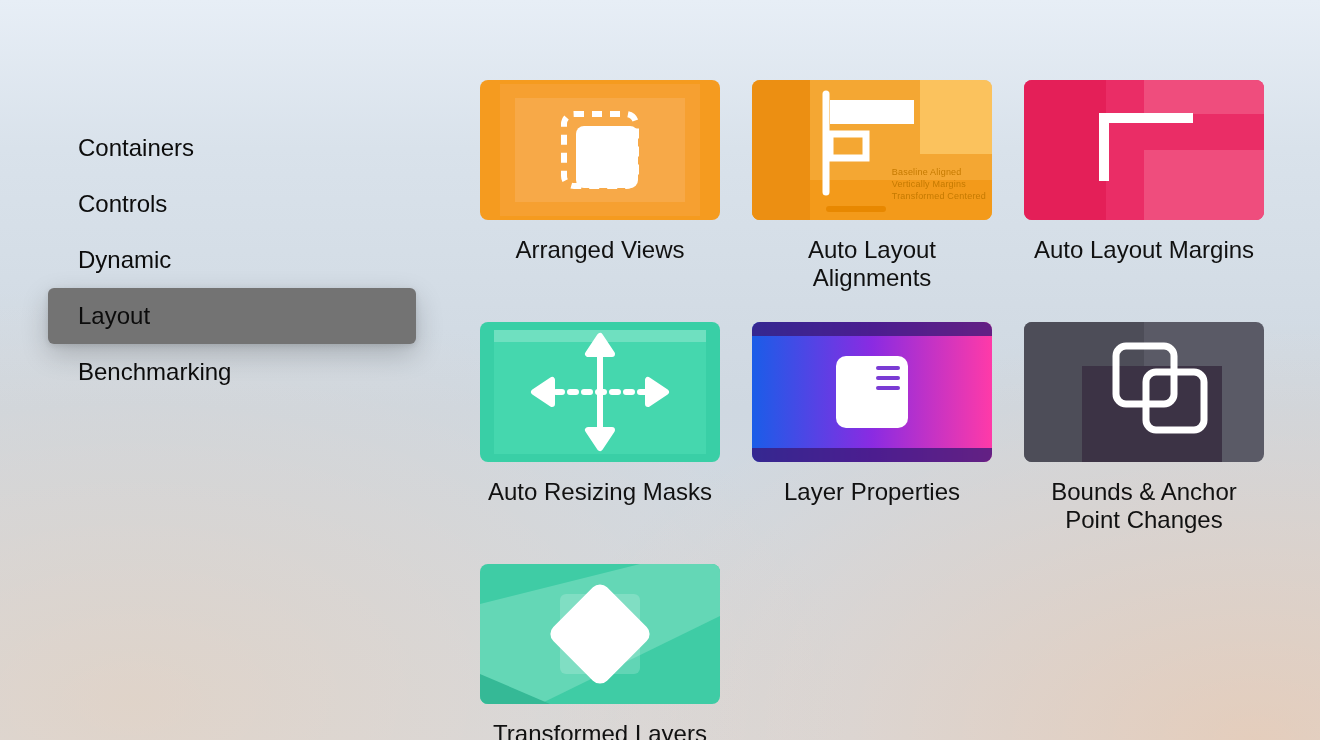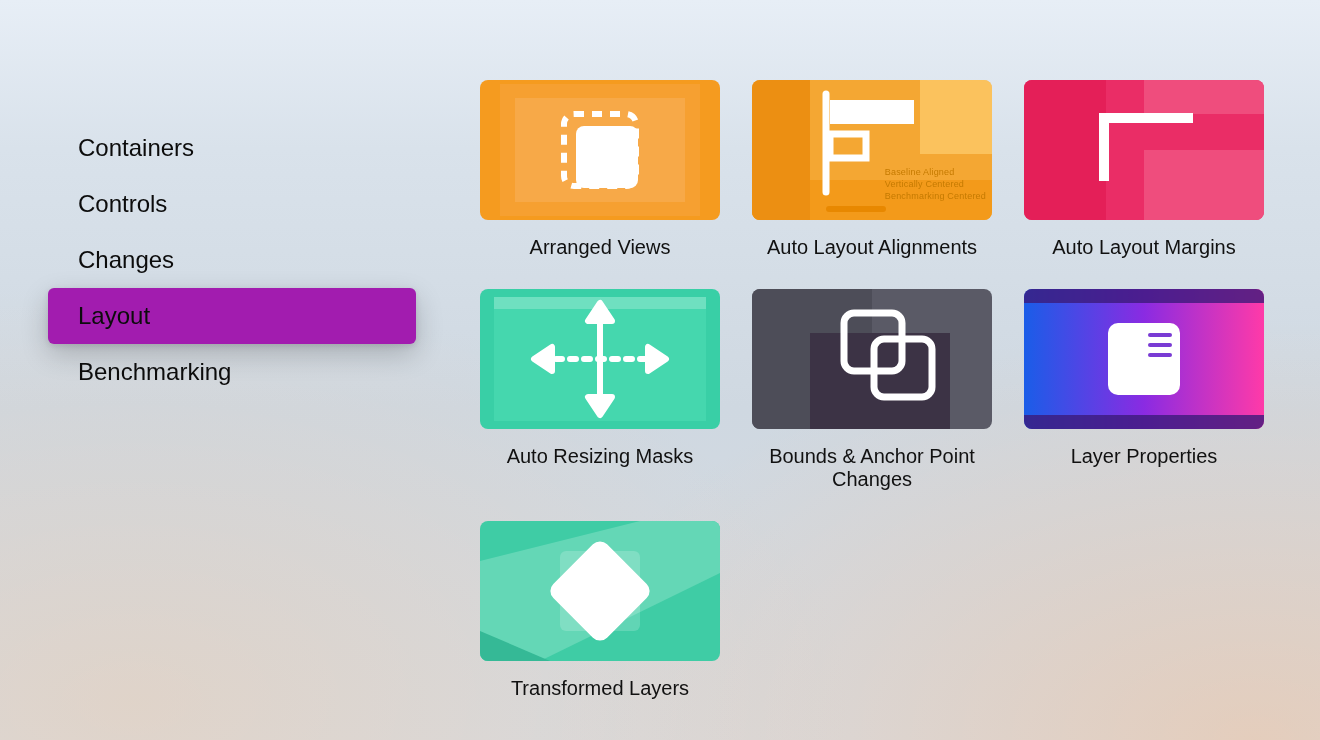--- a/index.html
+++ b/index.html
@@ -13,50 +13,50 @@
   .frame { position: relative; width: 1307px; height: 740px; margin-top: 20px; }
 
   
   .sidebar { position: absolute; left: 48px; top: 100px; width: 368px; }
   .side-item {
     height: 56px; display:flex; align-items:center;
     padding-left: 30px; font-size: 24px; color:#0c0c0c;
     border-radius: 6px;
   }
   .side-item.selected {
-    background:#a21caf;
+    background:#737373;
     box-shadow: 0 10px 28px rgba(0,0,0,0.20), 0 2px 6px rgba(0,0,0,0.10);
   }
 
   
   .grid { position:absolute; left:480px; top:60px; width:820px;
           display:grid; grid-template-columns: repeat(3, 240px); column-gap:32px; row-gap:30px; }
   .cell { width:240px; }
   .tile { width:240px; height:140px; border-radius:8px; position:relative; overflow:hidden; }
-  .caption { margin-top:16px; text-align:center; font-size:20px; color:#111; }
+  .caption { margin-top:16px; text-align:center; font-size:24px; color:#111; }
 
   svg.full { position:absolute; inset:0; width:240px; height:140px; display:block; }
 
   
   .tinytext { position:absolute; right:6px; top:86px; font-size:9px; line-height:12px; letter-spacing:0.2px; color:#c57a00; text-align:left; }
 </style>
 </head>
 <body>
 
 <div class="frame">
 
   <nav class="sidebar">
     <div class="side-item">
         <span>Containers</span>
       </div>
     <div class="side-item">
         <span>Controls</span>
       </div>
     <div class="side-item">
-        <span>Changes</span>
+        <span>Dynamic</span>
       </div>
     <div class="side-item selected">
         <span>Layout</span>
       </div>
     <div class="side-item">
         <span>Benchmarking</span>
       </div>
   </nav>
 
   <div class="grid">
@@ -86,22 +86,22 @@
           <rect x="168" y="0" width="72" height="74" fill="#ffd37a" opacity="0.6"></rect>
           <g stroke="#ffffff" stroke-width="7" fill="#ffffff" stroke-linecap="round">
             <line x1="74" y1="14" x2="74" y2="112"></line>
             <rect x="78" y="20" width="84" height="24" fill="#ffffff" stroke="none"></rect>
             <rect x="78" y="54" width="36" height="24" fill="none" stroke="#ffffff"></rect>
           </g>
           <rect x="74" y="126" width="60" height="6" rx="3" fill="#e88800"></rect>
         </svg>
         <div class="tinytext">
           <div>Baseline Aligned</div>
-          <div>Vertically Centered</div>
-          <div>Benchmarking Centered</div>
+          <div>Vertically Margins</div>
+          <div>Transformed Centered</div>
         </div>
       </div>
       <div class="caption">Auto Layout Alignments</div>
     </div>
 
     <div class="cell">
       <div class="tile">
         <svg class="full" viewBox="0 0 240 140">
           <rect width="240" height="140" fill="#ea2d66"></rect>
           <rect x="0" y="0" width="82" height="140" fill="#e41f58"></rect>
@@ -130,35 +130,20 @@
             <polygon points="186,70 168,58 168,82"></polygon>
           </g>
         </svg>
       </div>
       <div class="caption">Auto Resizing Masks</div>
     </div>
 
     <div class="cell">
       <div class="tile">
         <svg class="full" viewBox="0 0 240 140">
-          <rect width="240" height="140" fill="#5a5a66"></rect>
-          <rect x="0" y="0" width="120" height="140" fill="#4d4d58"></rect>
-          <rect x="58" y="44" width="140" height="96" fill="#3c3345"></rect>
-          <g fill="none" stroke="#ffffff" stroke-width="7">
-            <rect x="92" y="24" width="58" height="58" rx="10"></rect>
-            <rect x="122" y="50" width="58" height="58" rx="10"></rect>
-          </g>
-        </svg>
-      </div>
-      <div class="caption">Bounds &amp; Anchor Point Changes</div>
-    </div>
-
-    <div class="cell">
-      <div class="tile">
-        <svg class="full" viewBox="0 0 240 140">
           <defs>
             <linearGradient id="g7" x1="0" y1="0" x2="1" y2="0">
               <stop offset="0" stop-color="#1a5de8"></stop>
               <stop offset="0.5" stop-color="#8a2be2"></stop>
               <stop offset="1" stop-color="#ff3aa8"></stop>
             </linearGradient>
           </defs>
           <rect width="240" height="140" fill="url(#g7)"></rect>
           <rect x="0" y="0" width="240" height="14" fill="#3c1a7a" opacity="0.8"></rect>
           <rect x="0" y="126" width="240" height="14" fill="#3c1a7a" opacity="0.8"></rect>
@@ -169,20 +154,35 @@
             <line x1="126" y1="66" x2="146" y2="66"></line>
           </g>
         </svg>
       </div>
       <div class="caption">Layer Properties</div>
     </div>
 
     <div class="cell">
       <div class="tile">
         <svg class="full" viewBox="0 0 240 140">
+          <rect width="240" height="140" fill="#5a5a66"></rect>
+          <rect x="0" y="0" width="120" height="140" fill="#4d4d58"></rect>
+          <rect x="58" y="44" width="140" height="96" fill="#3c3345"></rect>
+          <g fill="none" stroke="#ffffff" stroke-width="7">
+            <rect x="92" y="24" width="58" height="58" rx="10"></rect>
+            <rect x="122" y="50" width="58" height="58" rx="10"></rect>
+          </g>
+        </svg>
+      </div>
+      <div class="caption">Bounds &amp; Anchor Point Changes</div>
+    </div>
+
+    <div class="cell">
+      <div class="tile">
+        <svg class="full" viewBox="0 0 240 140">
           <rect width="240" height="140" fill="#3fcca5"></rect>
           <path d="M0,40 L160,0 L240,0 L240,52 L60,140 L0,140 Z" fill="#64d7b6"></path>
           <path d="M0,140 L0,110 L70,140 Z" fill="#35b996"></path>
           <rect x="80" y="30" width="80" height="80" fill="#ffffff" opacity="0.18" rx="6"></rect>
           <g transform="translate(120,70) rotate(45)">
             <rect x="-38" y="-38" width="76" height="76" rx="10" fill="#ffffff"></rect>
           </g>
         </svg>
       </div>
       <div class="caption">Transformed Layers</div>

